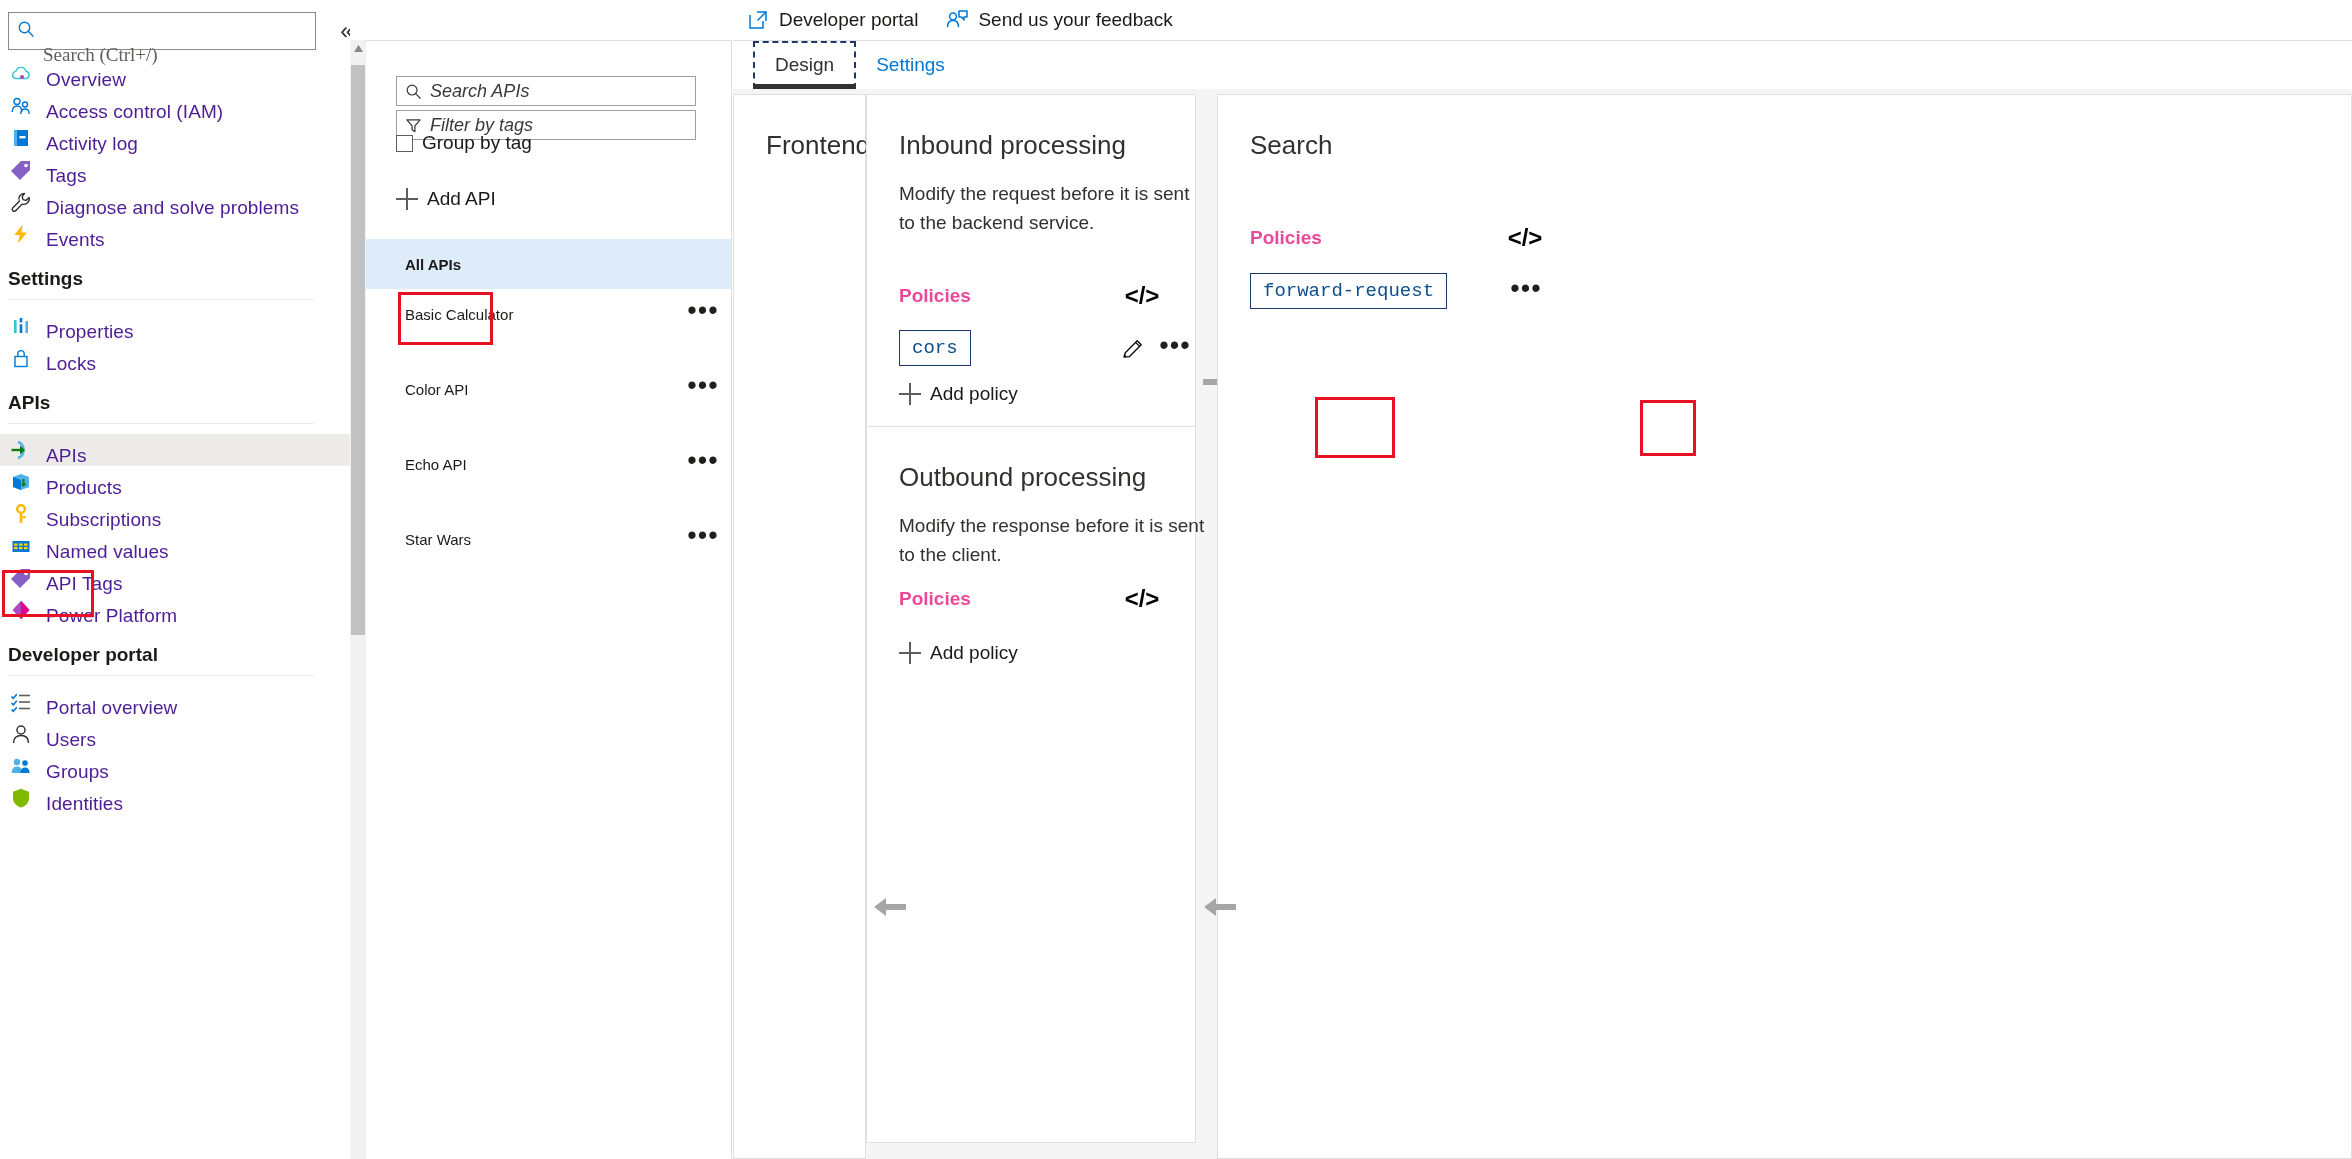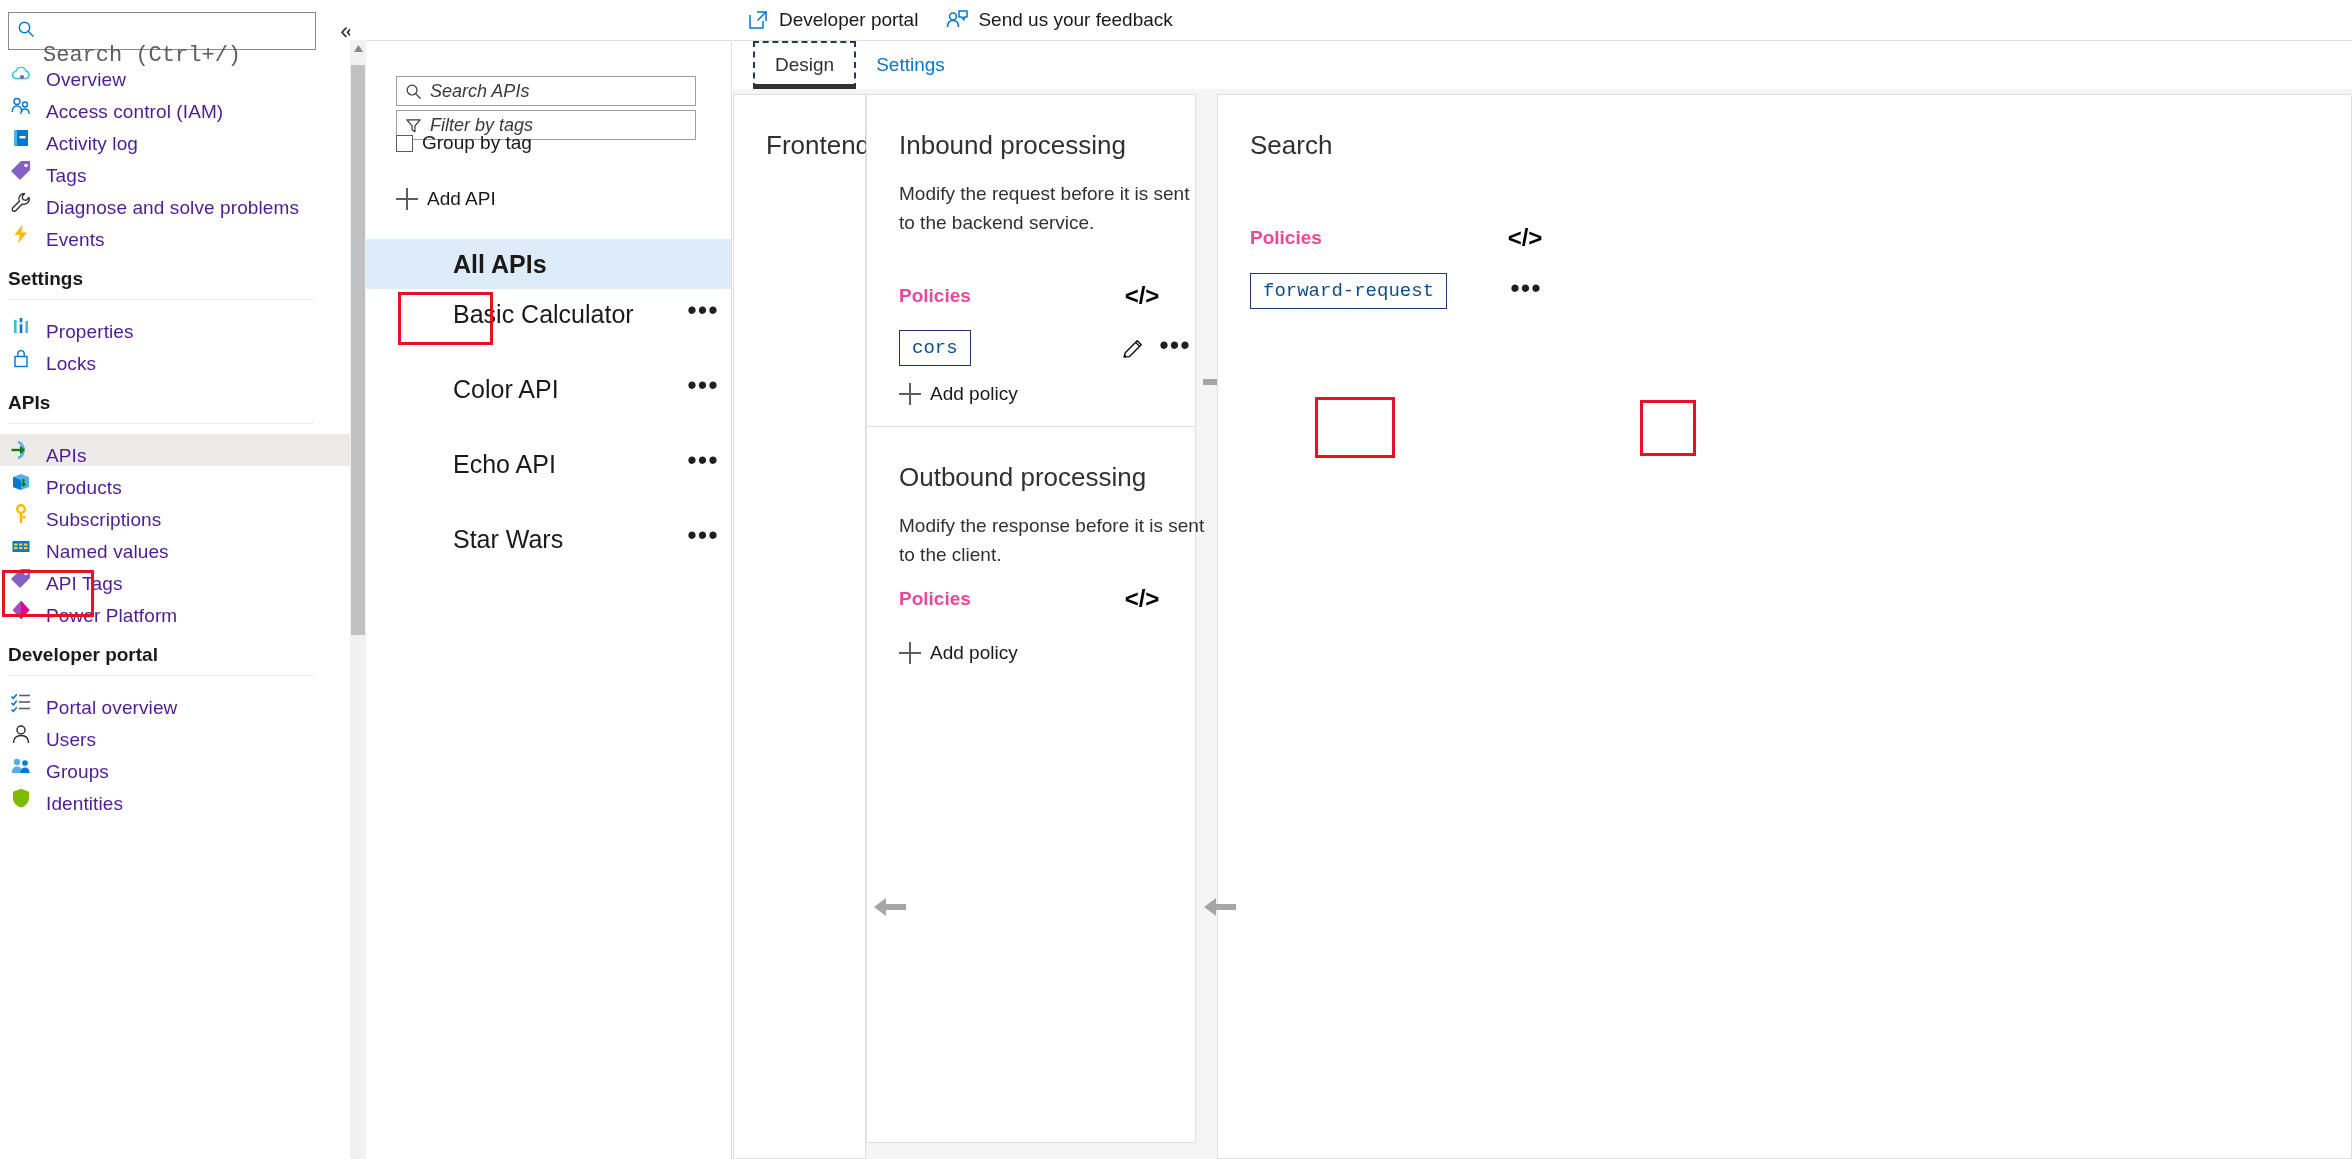--- a/index.html
+++ b/index.html
@@ -21,22 +21,22 @@
   }
   .search-wrap {
     position: absolute; left: 8px; top: 12px;
     width: 308px; height: 38px;
     border: 1px solid #8a8886; background: #fff;
     display: flex; align-items: center; padding: 0 8px;
   }
   .search-wrap .mag { flex: 0 0 auto; margin-right: 8px; }
   .search-input {
     border: 0; outline: 0; width: 100%;
-    font-family: Liberation Mono, monospace;
-    font-size: 22px; color: #605e5c; background: transparent; margin-top: 48px;
+    font-family: Liberation Serif, serif;
+    font-size: 19px; color: #605e5c; background: transparent; margin-top: 48px;
   }
   .search-input::placeholder { color: #605e5c; opacity: 1; }
   #collapse-btn {
     position: absolute; left: 330px; top: 14px;
     width: 34px; height: 34px;
     display: flex; align-items: center; justify-content: center;
     color: #323130; font-size: 24px; line-height: 1;
     cursor: pointer; background: transparent; border: 0;
   }
 
@@ -136,23 +136,22 @@
   }
   #add-api .plus:before { left: 0; top: 10px; width: 22px; height: 1.6px; }
   #add-api .plus:after { top: 0; left: 10px; height: 22px; width: 1.6px; }
   #add-api .albl { font-size: 19px; color: #1b1a19; }
 
   .api-row {
     position: absolute; left: 0; width: 366px; height: 50px;
     display: flex; align-items: center; cursor: pointer;
   }
   .api-row .aname {
-    position: absolute; left: 39px; font-size: 25px; color: #1b1a19;
+    position: absolute; left: 39px; font-size: 15px; color: #1b1a19;
     white-space: nowrap;
-    margin-left: 48px;
   }
   .api-row.all { background: #deecf9; }
   .api-row.all .aname { font-weight: bold; }
   .api-row .dots {
     position: absolute; left: 320px; width: 34px; height: 30px;
     display: flex; align-items: center; justify-content: center;
     font-size: 27px; color: #201f1e; letter-spacing: 1px; line-height: 0;
     padding-bottom: 8px;
   }
   #api-panel .panel-right-rule {

